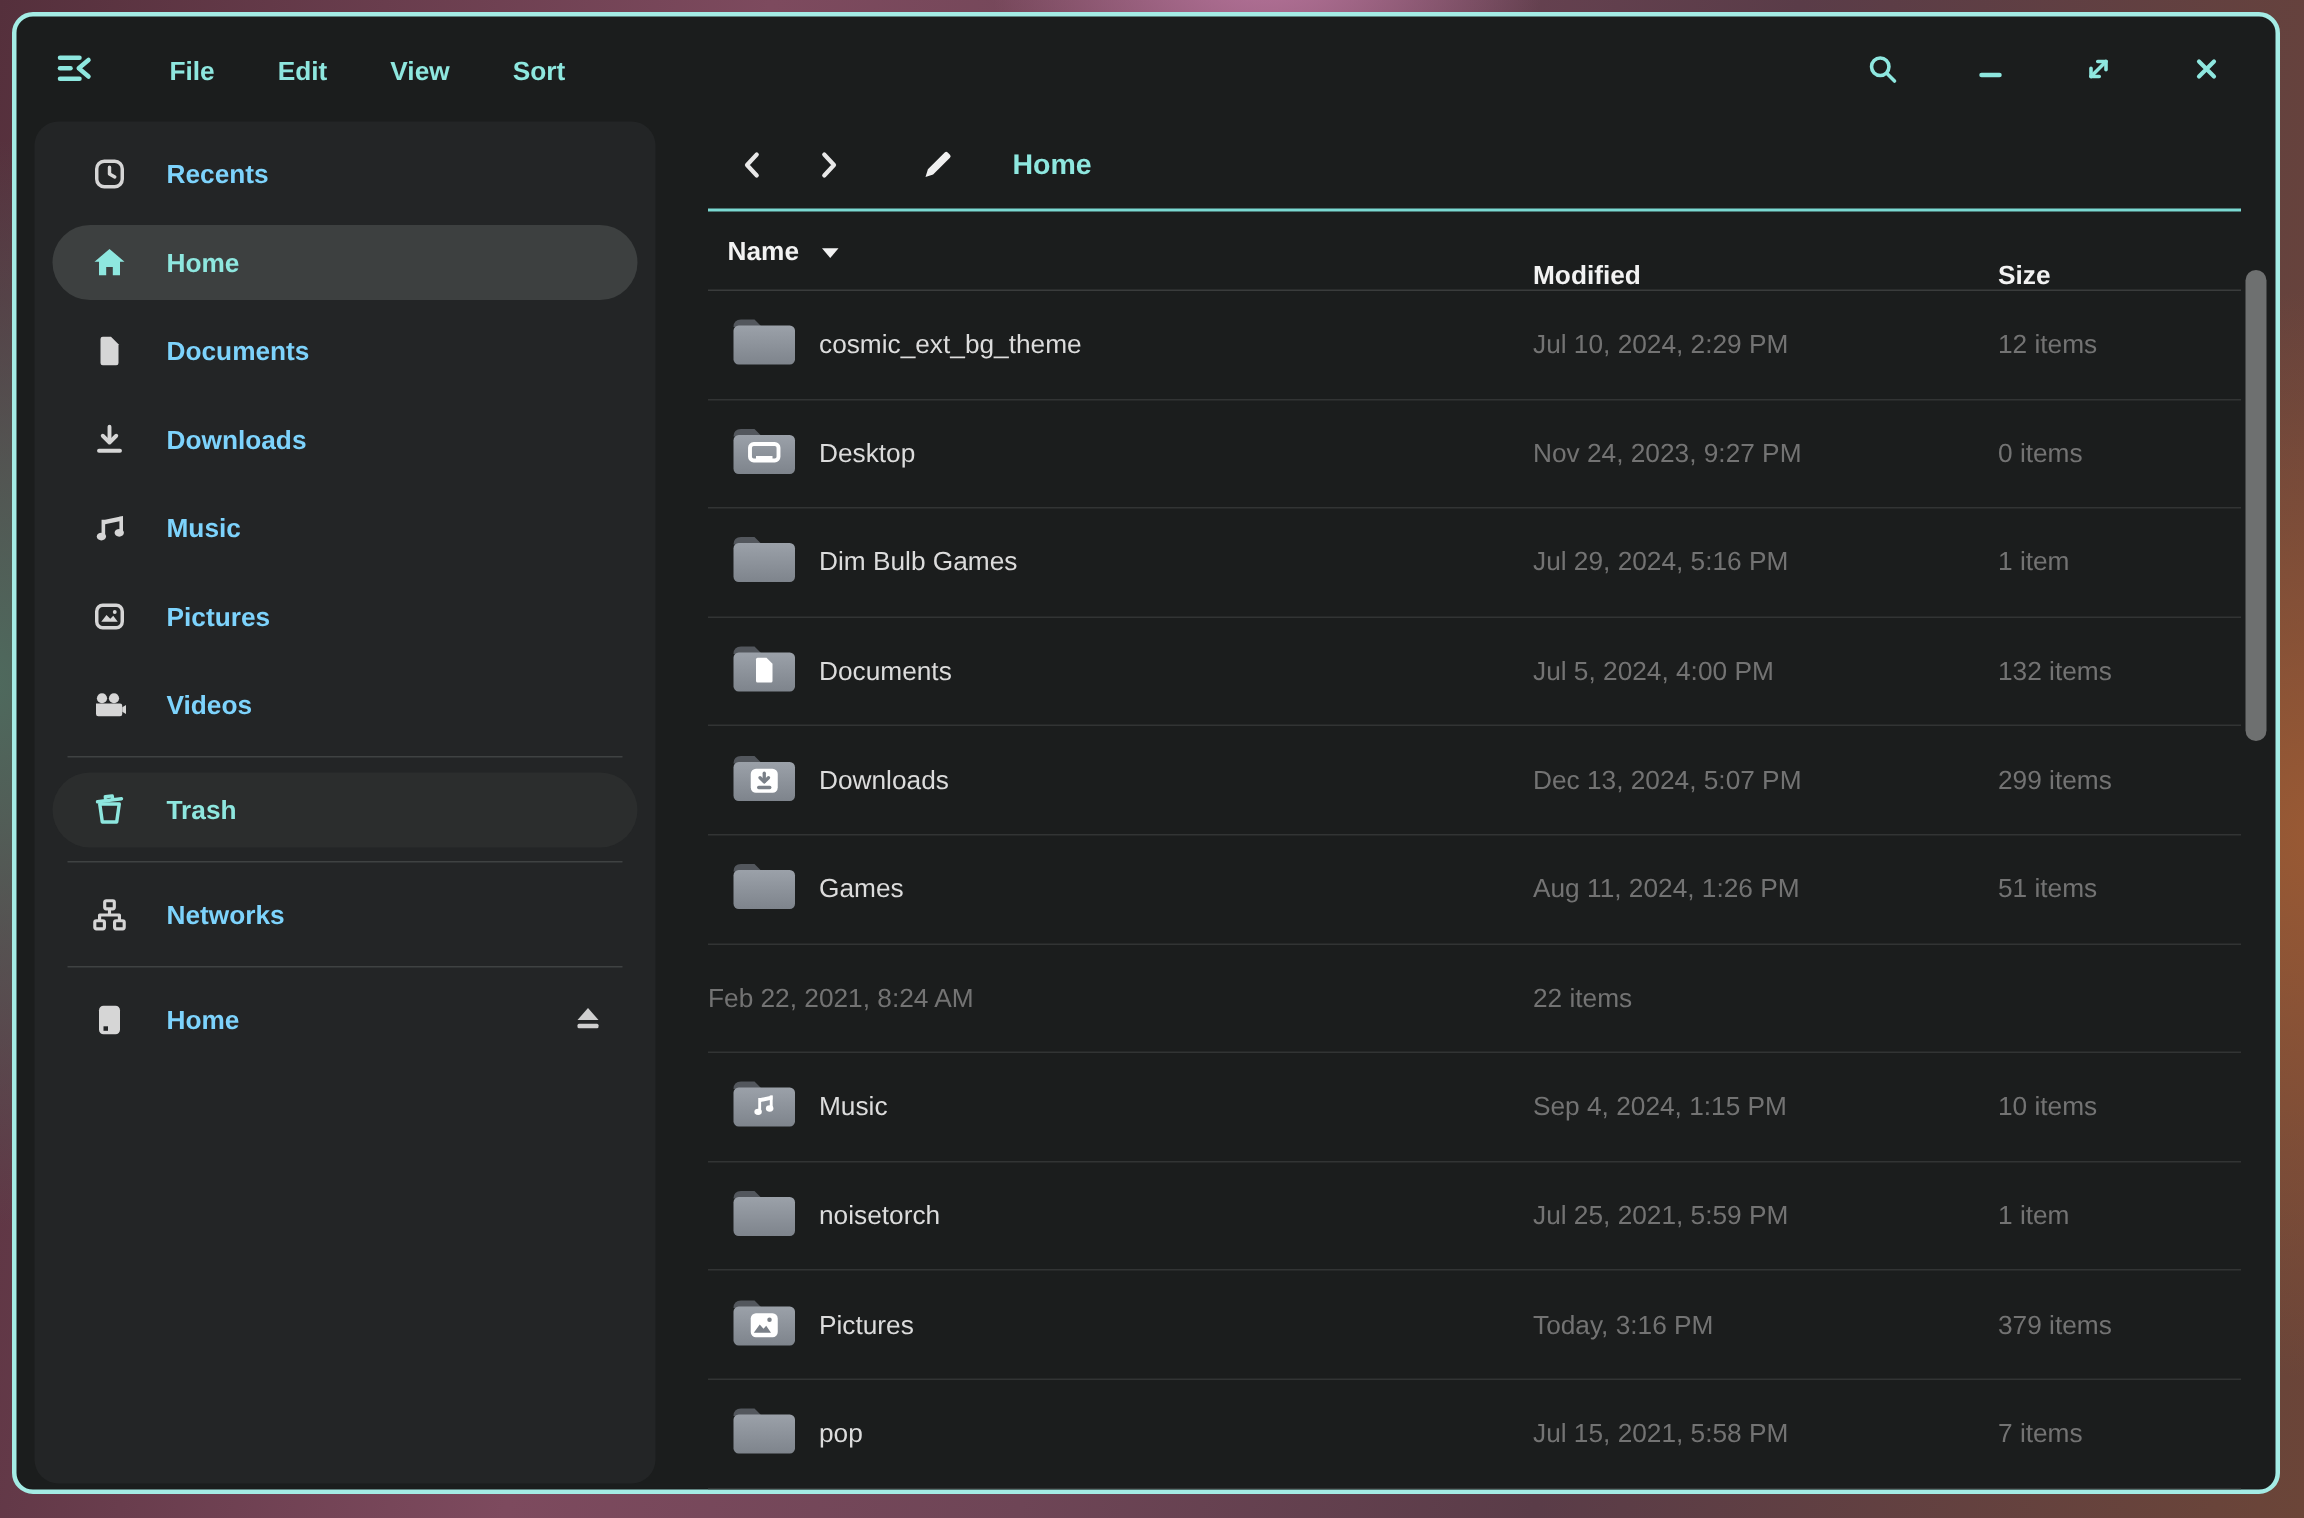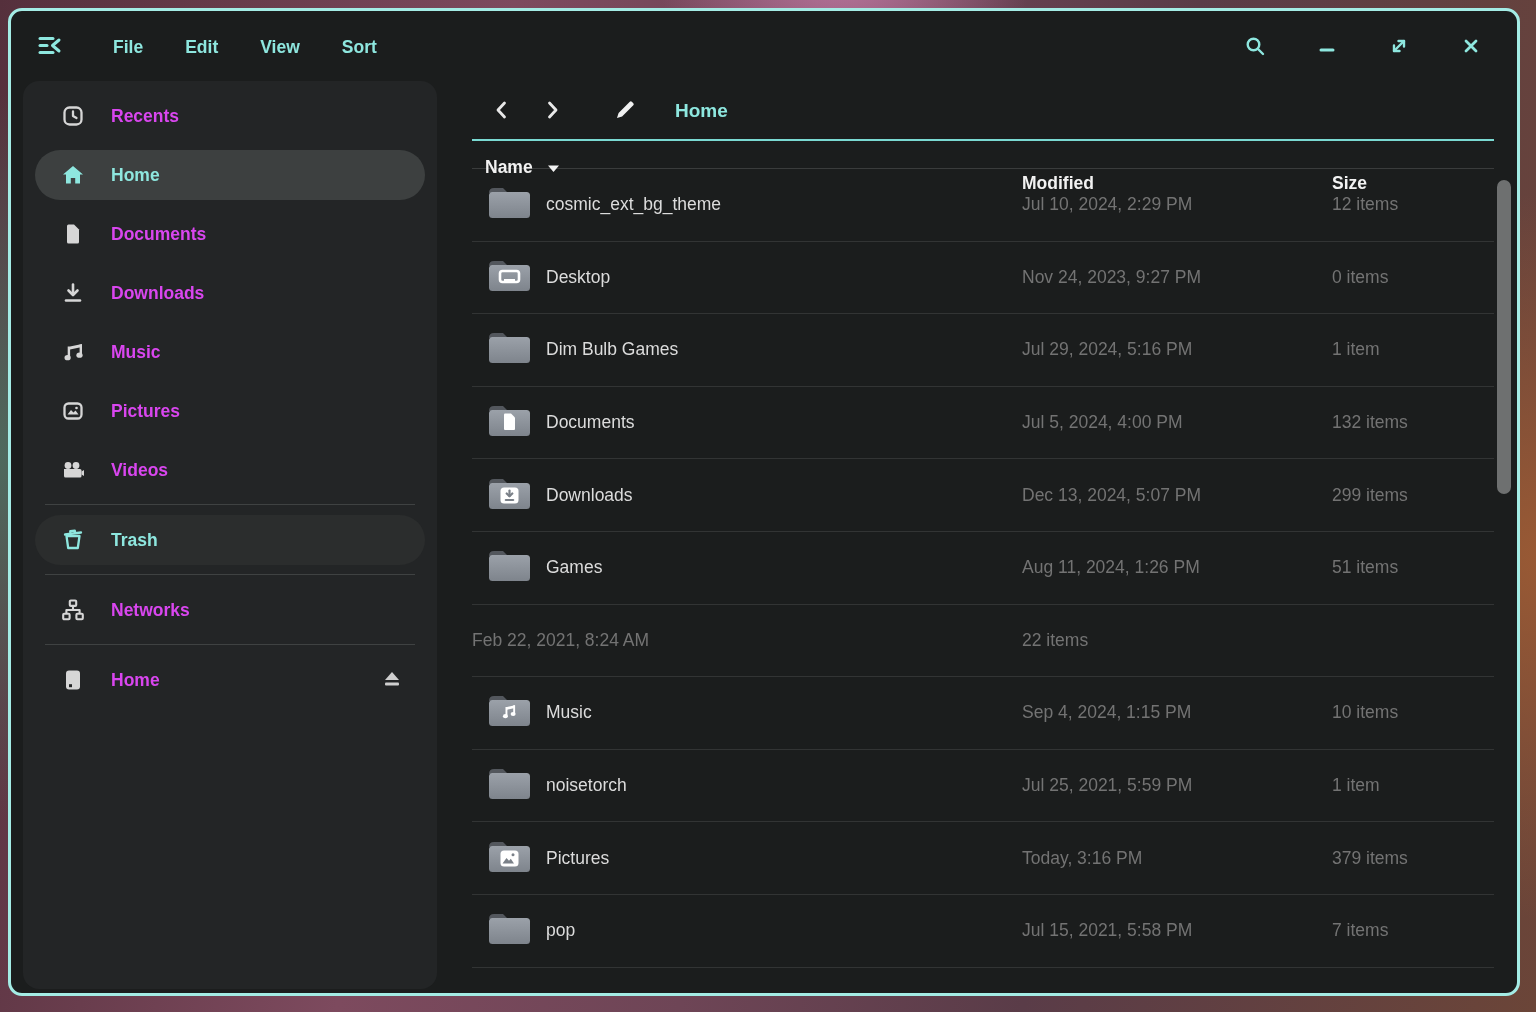--- a/index.html
+++ b/index.html
@@ -33,42 +33,42 @@
   .controls-group { display:flex; align-items:center; gap:44px; }
   .ctrl-btn { background:none; border:none; cursor:pointer; padding:4px; display:flex; }
   
   .sidebar {
     position:absolute; left:12px; top:70px; width:414px; height:908px;
     background:#232526; border-radius:16px; padding:10px 12px;
   }
   .side-item {
     height:50px; border-radius:25px; margin-bottom:9px;
     display:flex; align-items:center; gap:26px; padding:0 20px 0 26px;
-    color:#d946ef; font-size:17.5px; font-weight:700; cursor:pointer;
+    color:#7dd3fc; font-size:17.5px; font-weight:700; cursor:pointer;
   }
   .side-item .glyph { display:flex; width:24px; justify-content:center; }
   .side-item.selected { background:#3d4040; color:#8ee7df; }
   .side-item.accent   { background:#2b2d2d; color:#8ee7df; }
   .side-item .spacer { flex:1; }
   .side-divider { height:1px; background:#3f4242; margin:3px 10px 10px; }
   .eject-btn { background:none; border:none; cursor:pointer; display:flex; padding:2px; }
   
   .content { position:absolute; left:461px; top:72px; width:1022px; }
   .pathbar { height:56px; display:flex; align-items:center; padding-left:16px; }
   .nav-btn { background:none; border:none; cursor:pointer; display:flex; padding:2px; }
   .nav-back { margin-right:22px; }
   .nav-fwd  { margin-right:46px; }
   .edit-btn { margin-right:30px; }
   .crumb {
     background:none; border:none; cursor:pointer; font-family:inherit;
     color:#8ee7df; font-size:19px; font-weight:700; padding:4px 6px;
   }
   .accent-line { height:2px; background:#7ad9d2; }
   .list-header {
-    height:28px; display:grid; grid-template-columns:550px 310px 1fr;
+    height:53px; display:grid; grid-template-columns:550px 310px 1fr;
     align-items:center; color:#f2f2f2; font-size:17.5px; font-weight:700;
     border-bottom:1px solid #3a3c3c;
   }
   .name-head { display:flex; align-items:center; gap:14px; padding-left:13px; cursor:pointer; }
   .col-head { cursor:pointer;margin-top:32px; }
   .file-row {
     height:72.6px; display:grid; grid-template-columns:550px 310px 1fr;
     align-items:center; border-bottom:1px solid #323434; cursor:pointer;
     color:#dcdcdc; font-size:17.5px; font-weight:400;
   }

